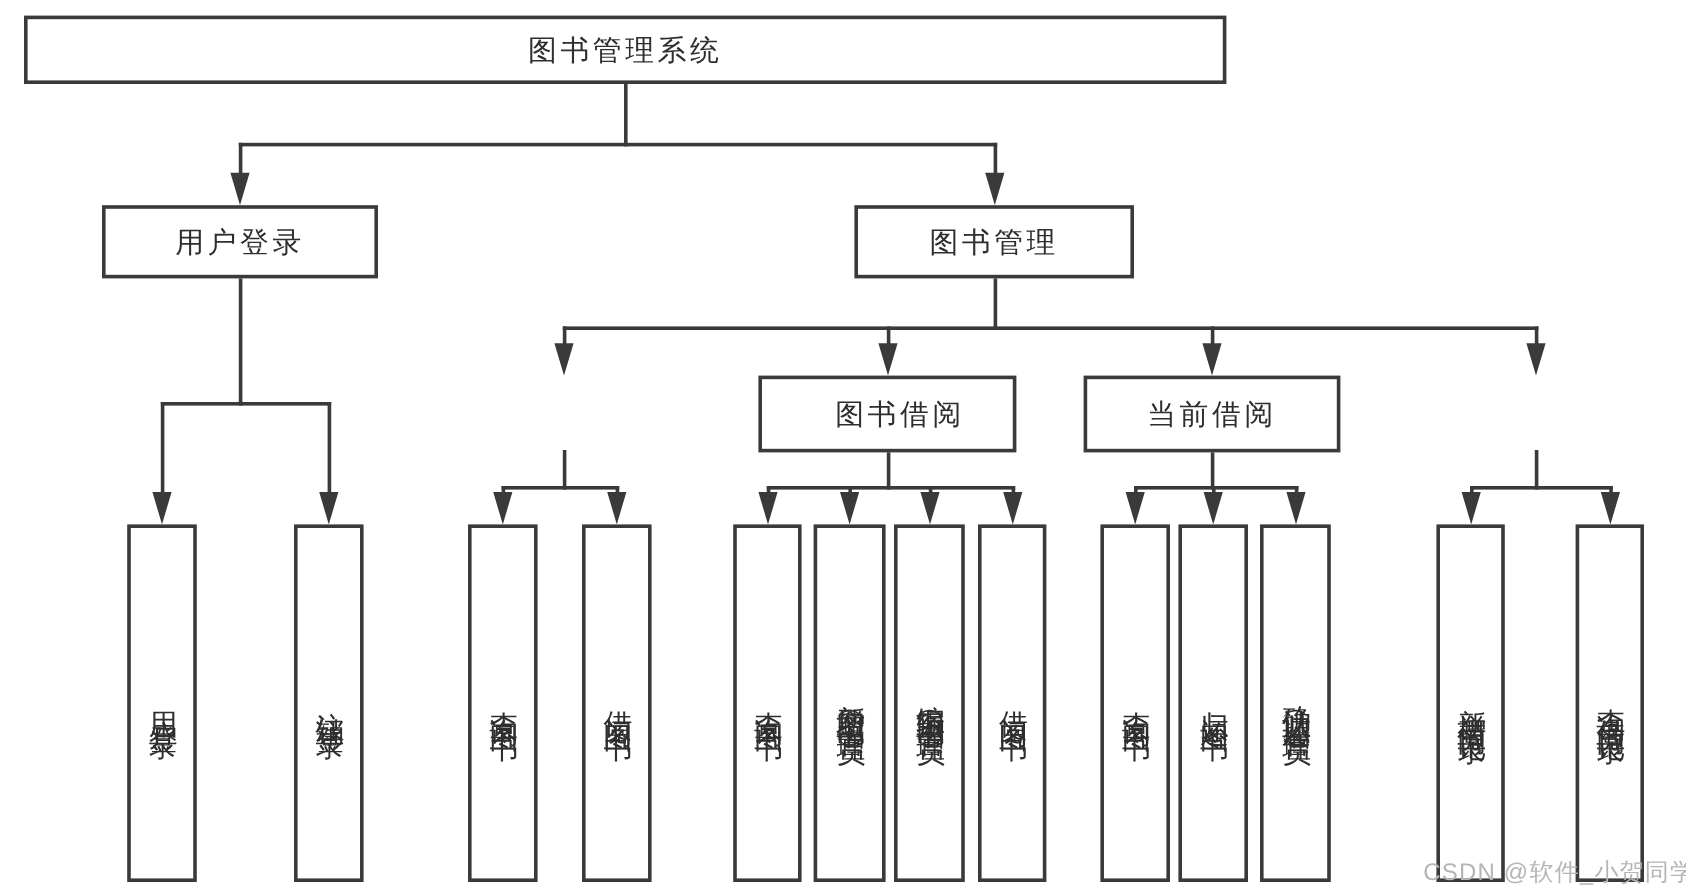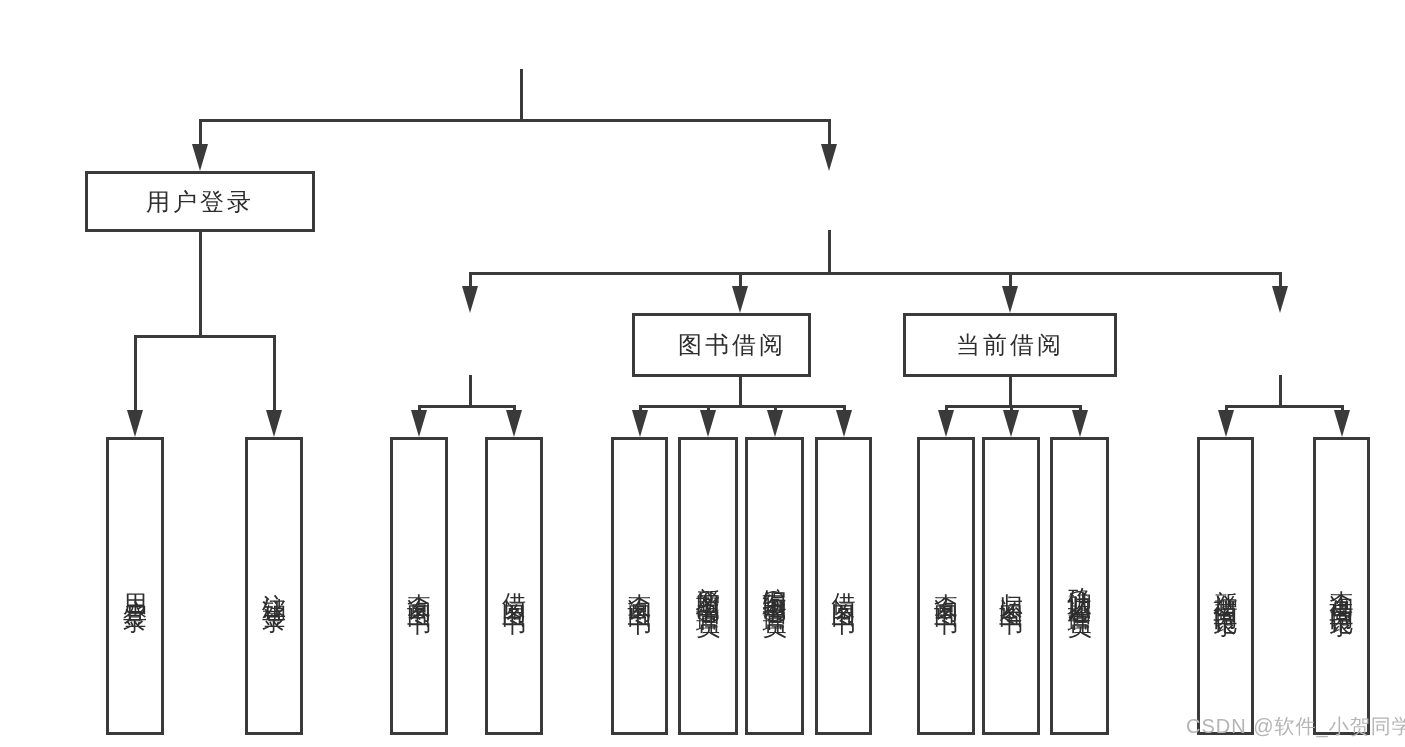--- a/index.html
+++ b/index.html
@@ -97,24 +97,26 @@
   <div class="ar" style="left:632px;top:410px;"></div>
   <div class="ar" style="left:700px;top:410px;"></div>
   <div class="ar" style="left:767px;top:410px;"></div>
   <div class="ar" style="left:836px;top:410px;"></div>
   <div class="ar" style="left:938px;top:410px;"></div>
   <div class="ar" style="left:1003px;top:410px;"></div>
   <div class="ar" style="left:1072px;top:410px;"></div>
   <div class="ar" style="left:1218px;top:410px;"></div>
   <div class="ar" style="left:1334px;top:410px;"></div>
 
+  <div class="bx" style="left:20px;top:13px;width:1002px;height:57px;">图书管理系统</div>
 
   <div class="bx" style="left:85px;top:171px;width:230px;height:61px;">用户登录</div>
+  <div class="bx" style="left:712px;top:171px;width:233px;height:61px;">图书管理</div>
 
-  <div class="bx" style="left:632px;top:313px;width:179px;height:64px;padding-left:21px;">图书借阅</div>
+  <div class="bx" style="left:632px;top:313px;width:215px;height:64px;padding-left:21px;">图书借阅</div>
   <div class="bx" style="left:903px;top:313px;width:214px;height:64px;">当前借阅</div>
 
   <div class="bv" style="left:106px;width:58px;">用户登录</div>
   <div class="bv" style="left:245px;width:58px;">注销登录</div>
 
   <div class="bv" style="left:390px;width:58px;">查询图书</div>
   <div class="bv" style="left:485px;width:58px;">借阅图书</div>
 
   <div class="bv" style="left:611px;width:57px;">查询图书</div>
   <div class="bv" style="left:678px;width:60px;letter-spacing:4px;">新增图书（管理员）</div>

